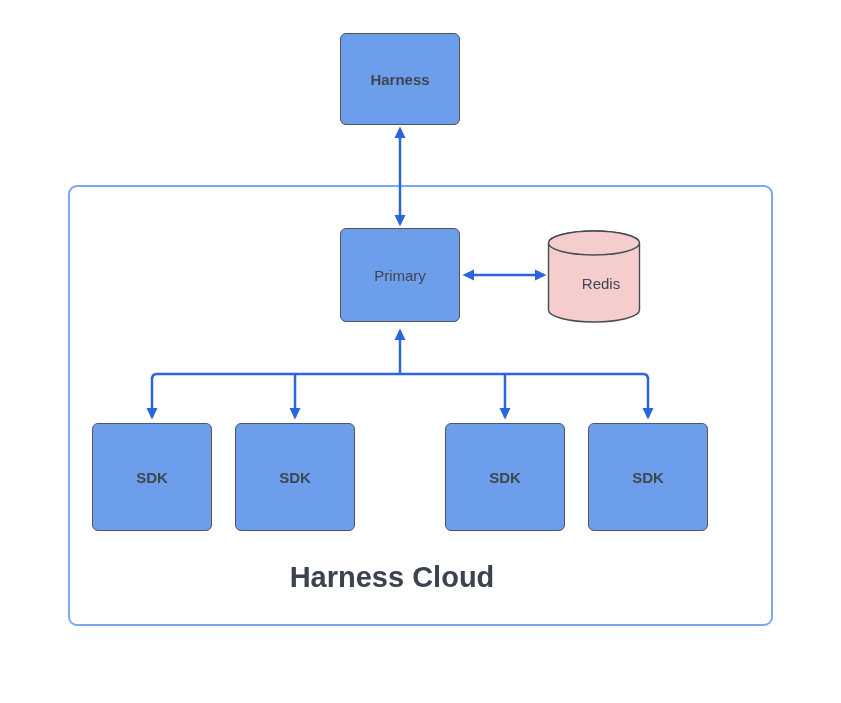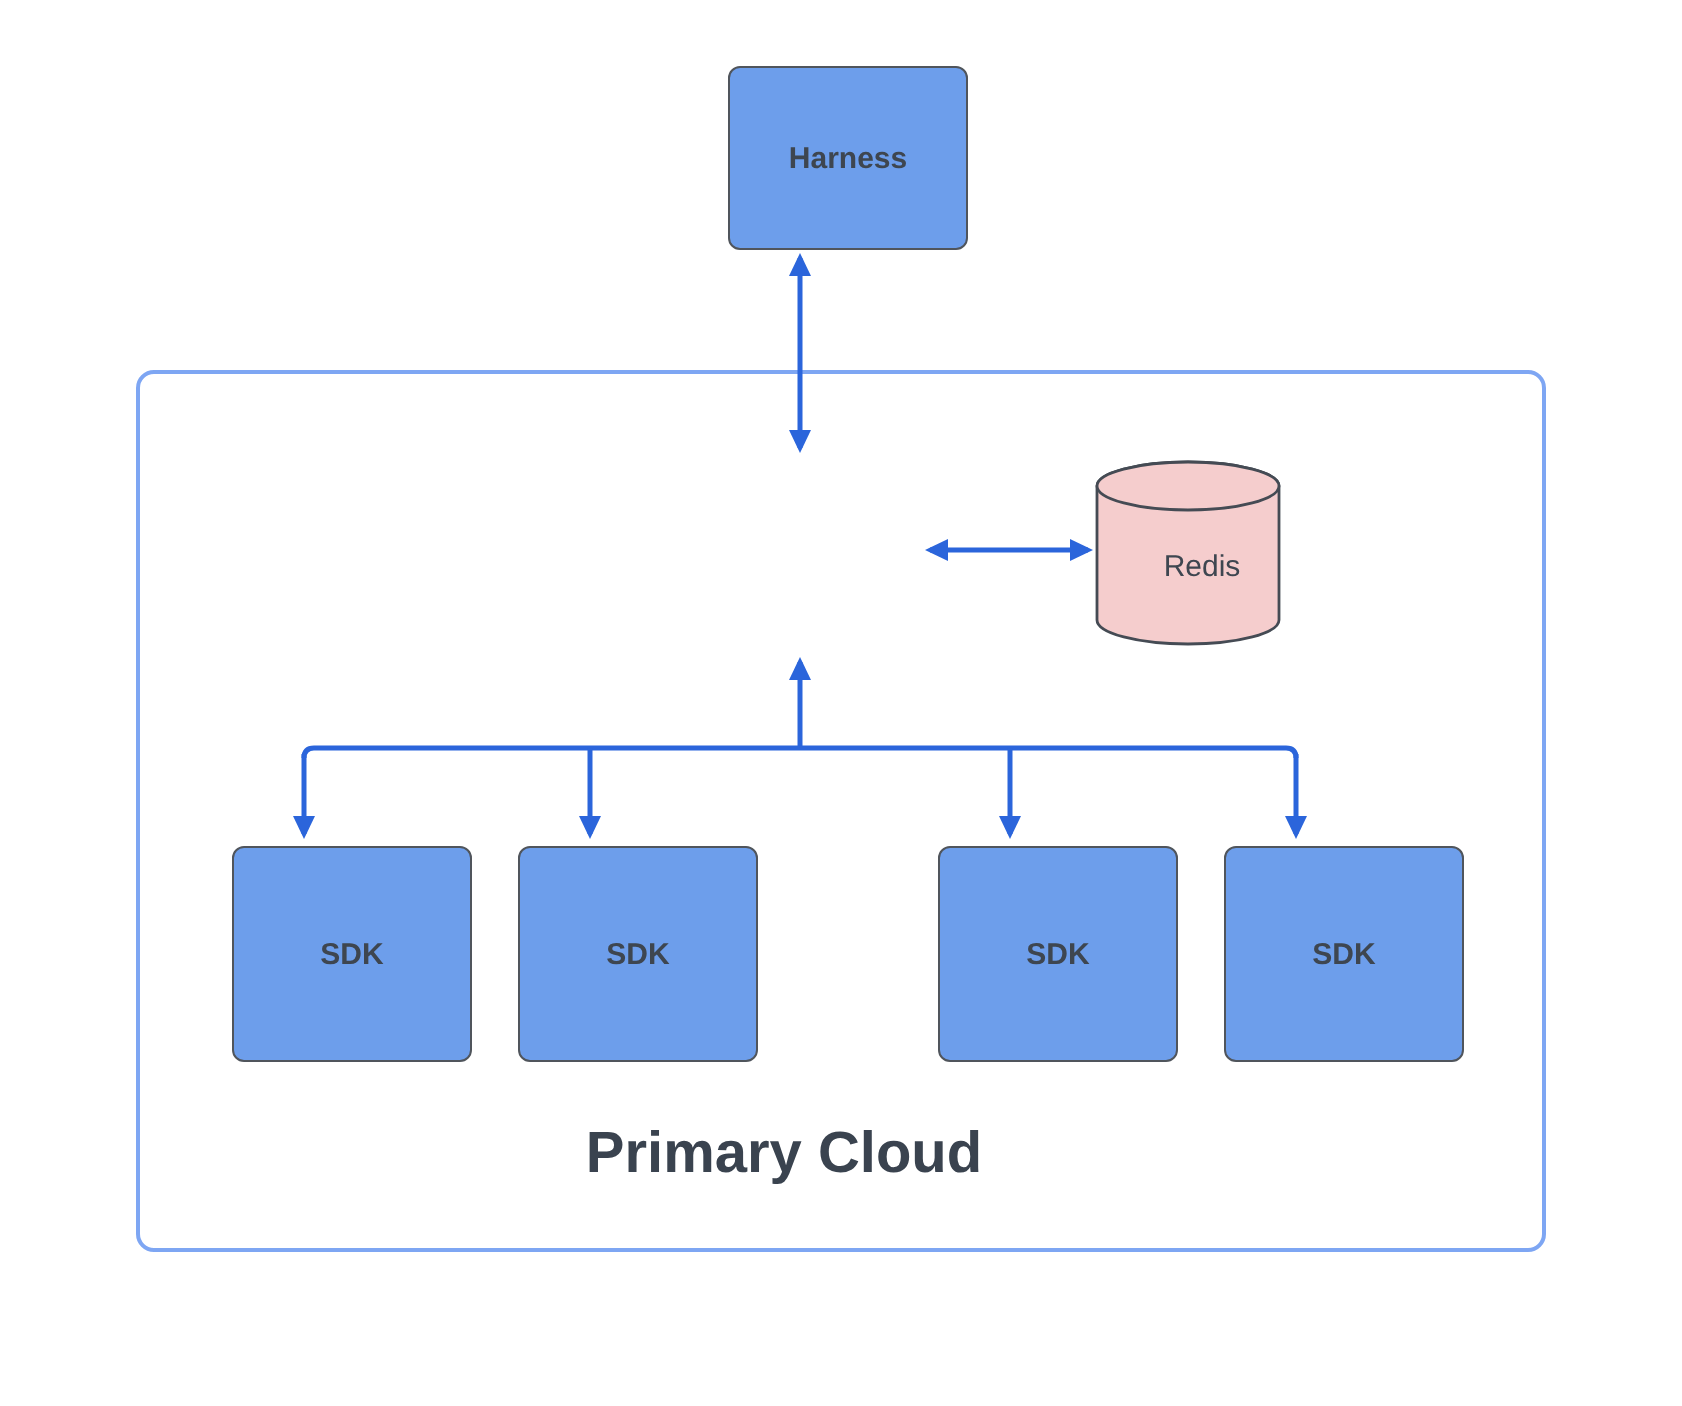--- a/index.html
+++ b/index.html
@@ -42,21 +42,21 @@
     width: 120px;
     background: var(--node-fill);
     border: 1px solid var(--node-border);
     border-radius: 6px;
     display: flex;
     align-items: center;
     justify-content: center;
     color: var(--node-text);
     font-size: 15px;
   }
-  .node.bold { font-weight: bold; margin-left: 24px; }
+  .node.bold { font-weight: bold; }
   .node-harness { left: 340px; top: 33px;  height: 92px; }
   .node-primary { left: 340px; top: 228px; height: 94px; }
   .node-sdk     { top: 423px; height: 108px; }
   .node-sdk-1 { left: 92px;  }
   .node-sdk-2 { left: 235px; }
   .node-sdk-3 { left: 445px; }
   .node-sdk-4 { left: 588px; }
   .cylinder-wrap {
     position: absolute;
     left: 547px;
@@ -136,20 +136,23 @@
     <path class="edge" d="M152,377 L152,417" marker-end="url(#arrowEnd)"></path>
     <path class="edge" d="M295,374 L295,417" marker-end="url(#arrowEnd)"></path>
     <path class="edge" d="M505,374 L505,417" marker-end="url(#arrowEnd)"></path>
     <path class="edge" d="M648,377 L648,417" marker-end="url(#arrowEnd)"></path>
   </svg>
 
   <div class="node bold node-harness">
     <span>Harness</span>
   </div>
 
+  <div class="node node-primary">
+    <span>Primary</span>
+  </div>
 
   <svg class="cylinder-wrap" width="94" height="93" viewBox="0 0 94 93" xmlns="http://www.w3.org/2000/svg">
     <path class="cyl-shape" d="M1.5,13 L1.5,80 A45.5,12 0 0 0 92.5,80 L92.5,13 A45.5,12 0 0 0 1.5,13 Z"></path>
     <ellipse class="cyl-shape" cx="47" cy="13" rx="45.5" ry="12"></ellipse>
   </svg>
   <div class="cylinder-label">
     <span>Redis</span>
   </div>
 
   <div class="node bold node-sdk node-sdk-1">
@@ -158,15 +161,15 @@
   <div class="node bold node-sdk node-sdk-2">
     <span>SDK</span>
   </div>
   <div class="node bold node-sdk node-sdk-3">
     <span>SDK</span>
   </div>
   <div class="node bold node-sdk node-sdk-4">
     <span>SDK</span>
   </div>
 
-  <div class="container-title">Primary Cloud</div>
+  <div class="container-title">Harness Cloud</div>
 
 </div>
 
 </body></html>

